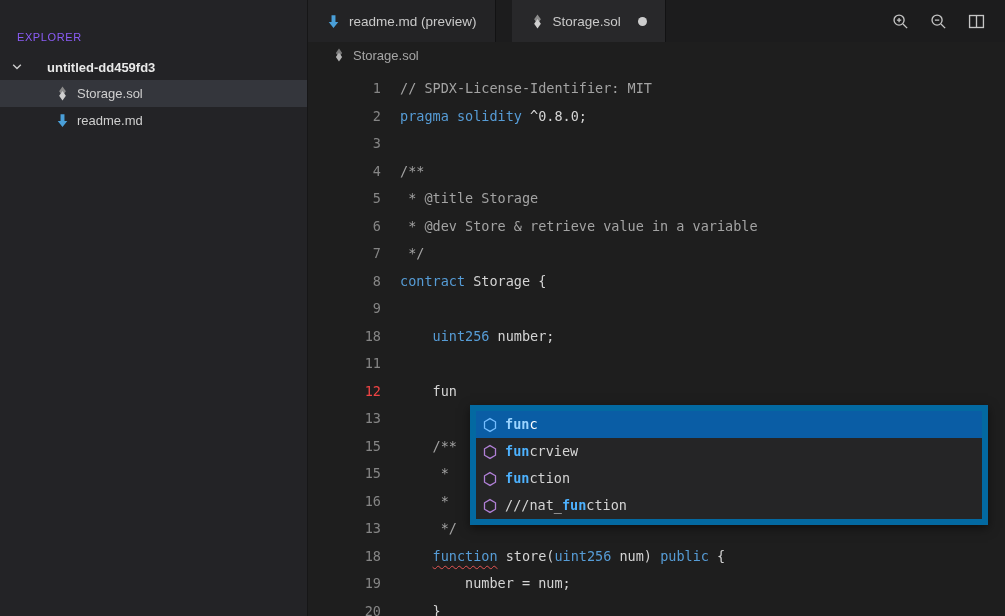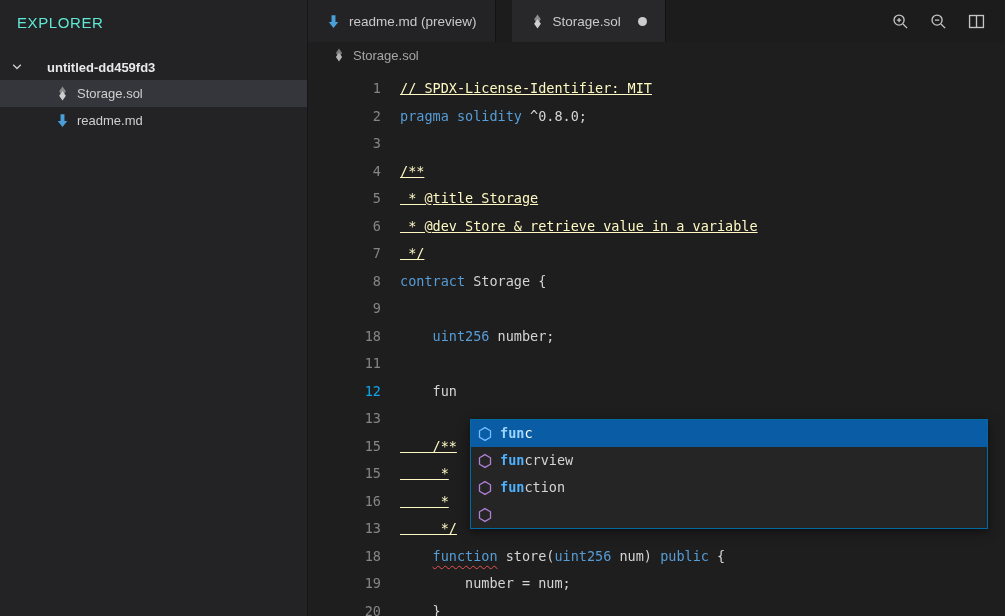--- a/index.html
+++ b/index.html
@@ -2,21 +2,21 @@
 <html><head>
 <meta charset="utf-8">
 <style>
   * { margin:0; padding:0; box-sizing:border-box; }
   html,body { width:1005px; height:616px; overflow:hidden; }
   body { background:#1e1e1e; font-family:"Liberation Sans", sans-serif; color:#cccccc; }
   .app { display:flex; width:100%; height:100%; }
 
   
   .sidebar { width:308px; flex:none; background:#232326; border-right:1px solid #161617; }
-  .explorer-title { height:44px; padding:14px 0 0 17px; font-size:15px; letter-spacing:.6px; color:#5eead4; }
+  .explorer-title { height:44px; padding:31px 0 0 17px; font-size:11px; letter-spacing:.6px; color:#8b5cf6; }
   .workspace-row { display:flex; align-items:center; height:26px; margin-top:10px; padding-left:9px; gap:22px;
                    font-size:13px; font-weight:bold; color:#e8e8e8; cursor:pointer; }
   .workspace-row .wicon { width:16px; height:16px; }
   .file-row { display:flex; align-items:center; height:27px; padding-left:55px; gap:7px; font-size:13px; color:#cfcfcf; cursor:pointer; }
   .file-row.selected { background:#34363c; }
   .ficon { width:15px; height:15px; flex:none; }
 
   
   .editor-col { flex:1; display:flex; flex-direction:column; background:#1e1e1e; min-width:0; }
 
@@ -34,32 +34,32 @@
   
   .breadcrumb { height:26px; flex:none; display:flex; align-items:center; gap:7px; padding-left:24px;
                 font-size:13px; color:#a6a6a6; cursor:pointer; }
   .bicon { width:14px; height:14px; opacity:.85; }
 
   
   .code-wrap { position:relative; flex:1; display:flex; padding-top:7px; overflow:hidden;
                font-family:"DejaVu Sans Mono", monospace; font-size:13.5px; line-height:27.5px; }
   #gutter { width:73px; flex:none; text-align:right; color:#858585; }
   .ln { height:27.5px; }
-  .ln.active { color:#0ea5e9; }
+  .ln.active { color:#ef4444; }
   #code { margin-left:19px; white-space:pre; color:#d4d4d4; }
   .cl { height:27.5px; }
   .tk-keyword { color:#569cd6; }
-  .tk-comment { color:#fef9c3;text-decoration:underline; }
+  .tk-comment { color:#a3a3a3; }
   .tk-plain   { color:#d4d4d4; }
   .squiggle { text-decoration-line:underline; text-decoration-style:wavy; text-decoration-color:#e45454;
               text-decoration-thickness:1px; text-underline-offset:4px; }
 
   
-  .suggest { position:absolute; left:162px; top:351px; width:518px; background:#252526;
-             border:1px solid #0369a1; box-shadow:0 3px 10px rgba(0,0,0,.5); z-index:5; }
+  .suggest { position:absolute; left:162px; top:337px; width:518px; background:#252526;
+             border:6px solid #0369a1; box-shadow:0 3px 10px rgba(0,0,0,.5); z-index:5; }
   .srow { height:27px; display:flex; align-items:center; gap:7px; padding:0 6px; color:#d4d4d4;
           font-family:"DejaVu Sans Mono", monospace; font-size:13.5px; cursor:pointer; }
   .srow.selected { background:#0a5da5; color:#ffffff; }
   .sicon { width:16px; height:16px; flex:none; }
   .match { color:#4db2ff; font-weight:bold; }
   .srow.selected .match { color:#9bd4ff; }
 
   svg { display:block; width:100%; height:100%; }
 </style>
 </head>
@@ -199,18 +199,19 @@
               </svg>
             </span>
             <span><span></span><span class="match">fun</span><span>ction</span></span>
           </div>
           <div class="srow">
             <span class="sicon">
               <svg viewBox="0 0 16 16">
                 <path d="M8 1.6 13.5 4.8v6.4L8 14.4 2.5 11.2V4.8Z" fill="none" stroke="#b180d7" stroke-width="1.3"></path>
               </svg>
             </span>
+            <span><span>///nat_</span><span class="match">fun</span><span>ction</span></span>
           </div>
         </div>
     </div>
 
   </main>
 </div>
 
 </body></html>

